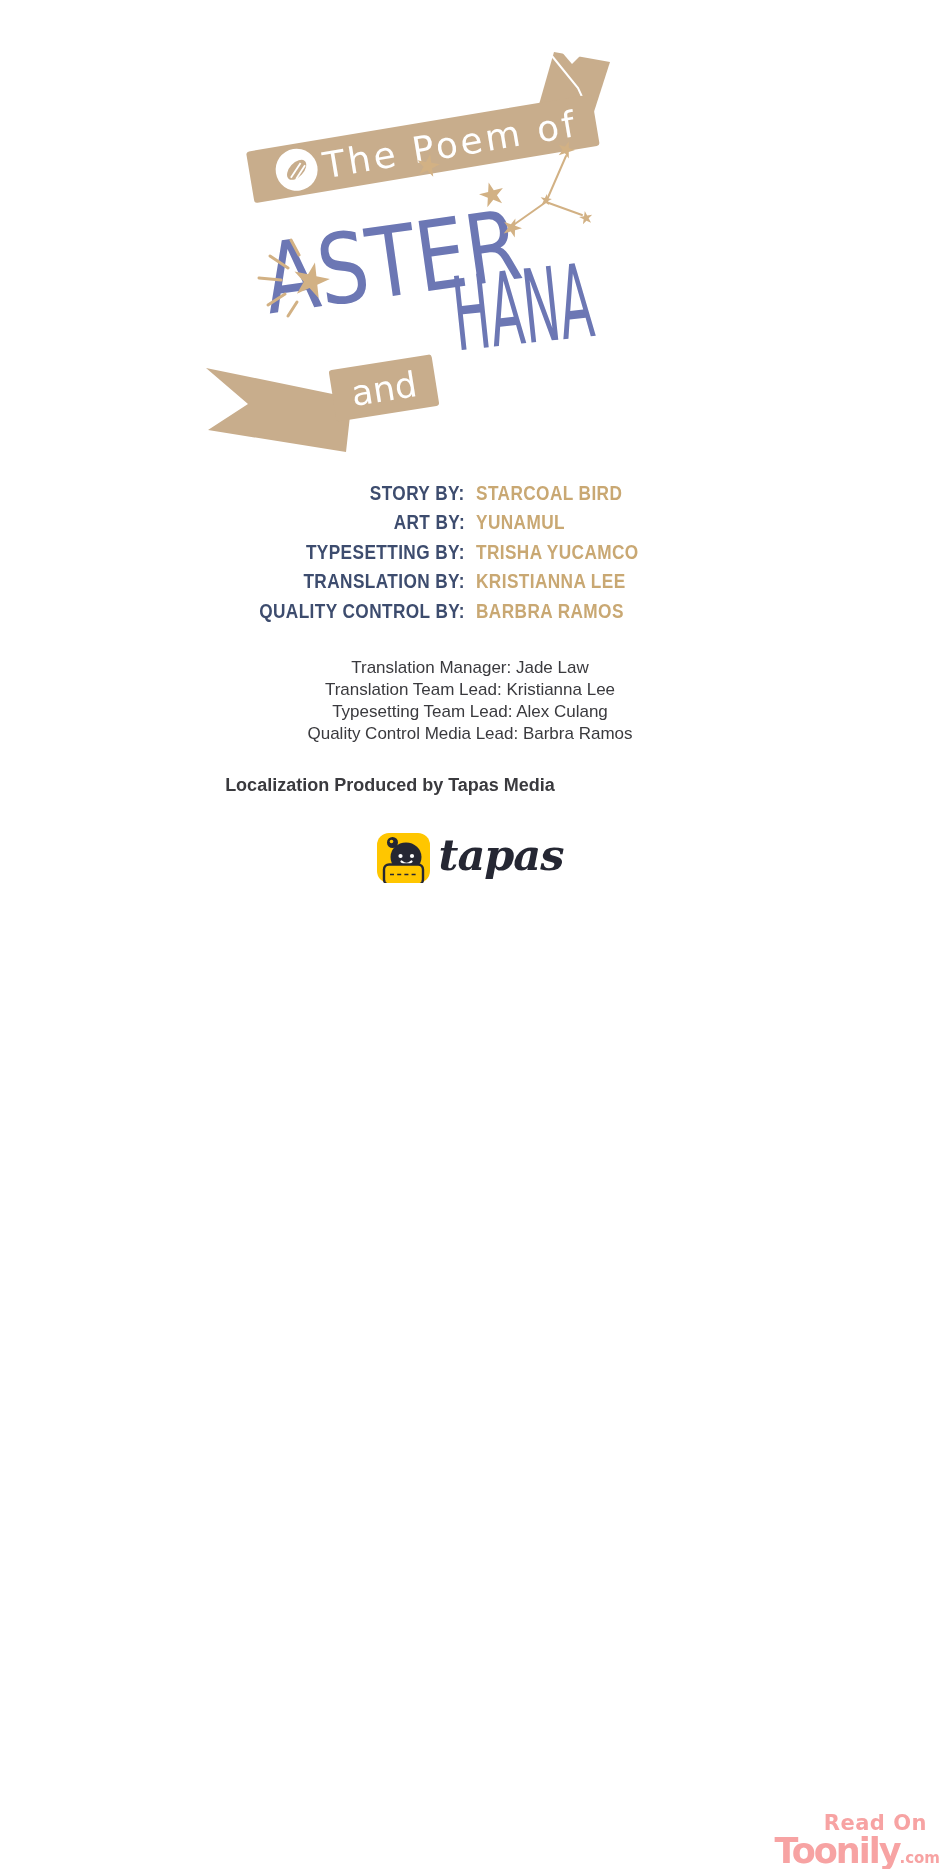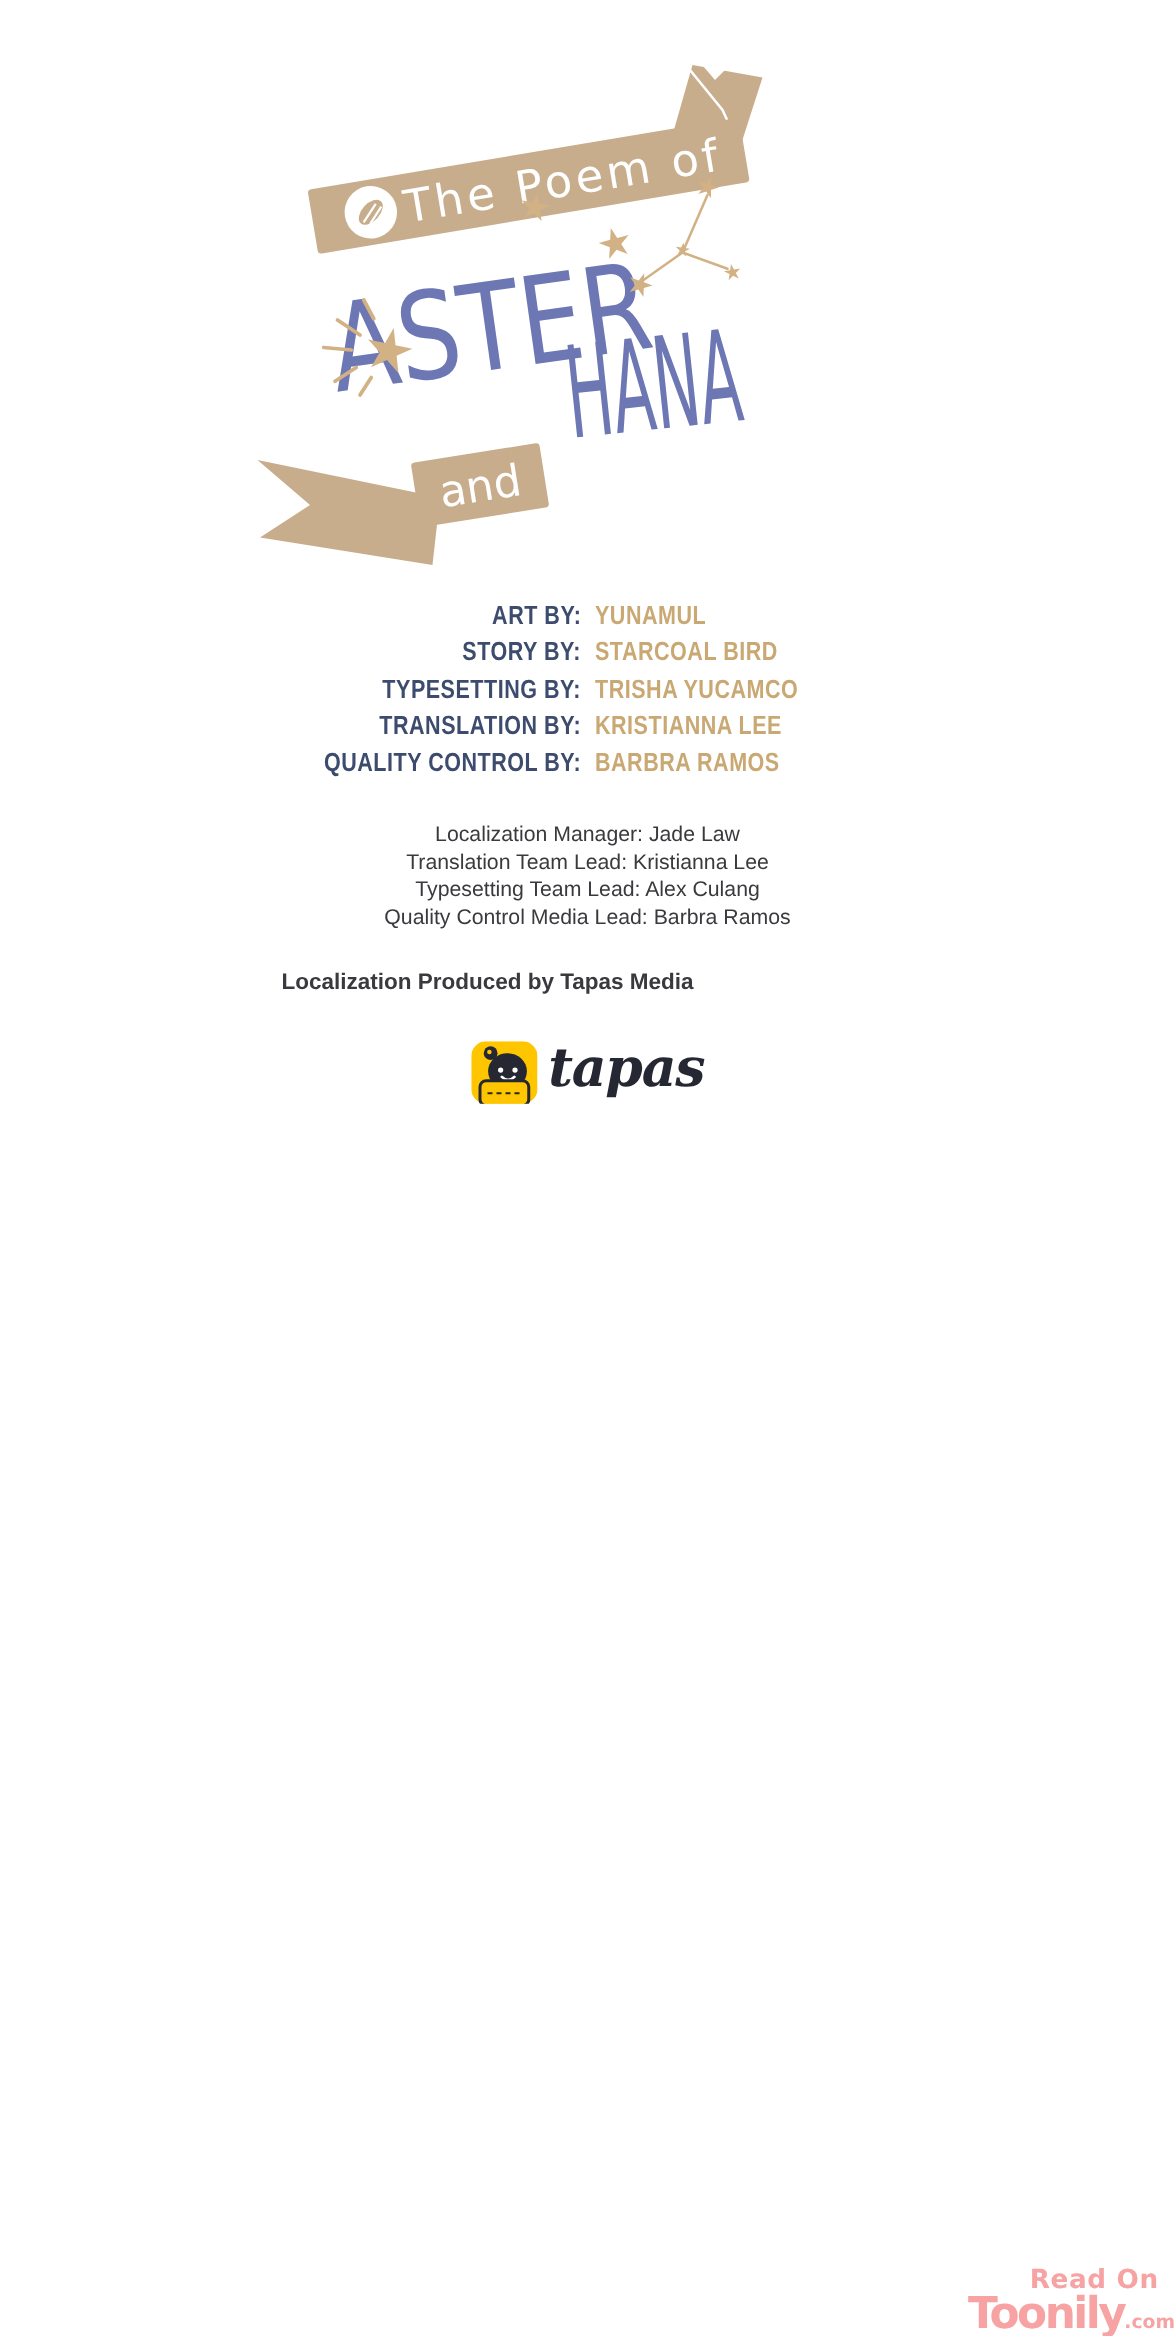--- a/index.html
+++ b/index.html
@@ -119,43 +119,43 @@
       <text class="f-white" x="384" y="361" font-size="35" text-anchor="middle">and</text>
     </g>
 
     <g transform="rotate(-6 516 260)">
       <text class="f-blue" x="452" y="304" font-size="102" textLength="140" lengthAdjust="spacingAndGlyphs">HANA</text>
     </g>
   </svg>
 
   <div class="credits">
     <div class="credit-row">
+      <span class="credit-label"><span class="sq">STORY BY:</span></span>
+      <span class="credit-value"><span class="sq">STARCOAL BIRD</span></span>
+    </div>
+    <div class="credit-row">
       <span class="credit-label"><span class="sq">ART BY:</span></span>
       <span class="credit-value"><span class="sq">YUNAMUL</span></span>
-    </div>
-    <div class="credit-row">
-      <span class="credit-label"><span class="sq">STORY BY:</span></span>
-      <span class="credit-value"><span class="sq">STARCOAL BIRD</span></span>
     </div>
     <div class="credit-row">
       <span class="credit-label"><span class="sq">TYPESETTING BY:</span></span>
       <span class="credit-value"><span class="sq">TRISHA YUCAMCO</span></span>
     </div>
     <div class="credit-row">
       <span class="credit-label"><span class="sq">TRANSLATION BY:</span></span>
       <span class="credit-value"><span class="sq">KRISTIANNA LEE</span></span>
     </div>
     <div class="credit-row">
       <span class="credit-label"><span class="sq">QUALITY CONTROL BY:</span></span>
       <span class="credit-value"><span class="sq">BARBRA RAMOS</span></span>
     </div>
   </div>
 
   <div class="loc-block">
-    <div>Localization Manager: Jade Law</div>
+    <div>Translation Manager: Jade Law</div>
     <div>Translation Team Lead: Kristianna Lee</div>
     <div>Typesetting Team Lead: Alex Culang</div>
     <div>Quality Control Media Lead: Barbra Ramos</div>
   </div>
 
   <div class="produced">Localization Produced by Tapas Media</div>
 
   <div class="tapas-row">
     <svg class="tapas-icon" viewBox="0 0 53 50" aria-hidden="true">
       <rect x="0" y="0" width="53" height="50" rx="12" fill="var(--c-tapas-yellow,#FFC600)"></rect>

